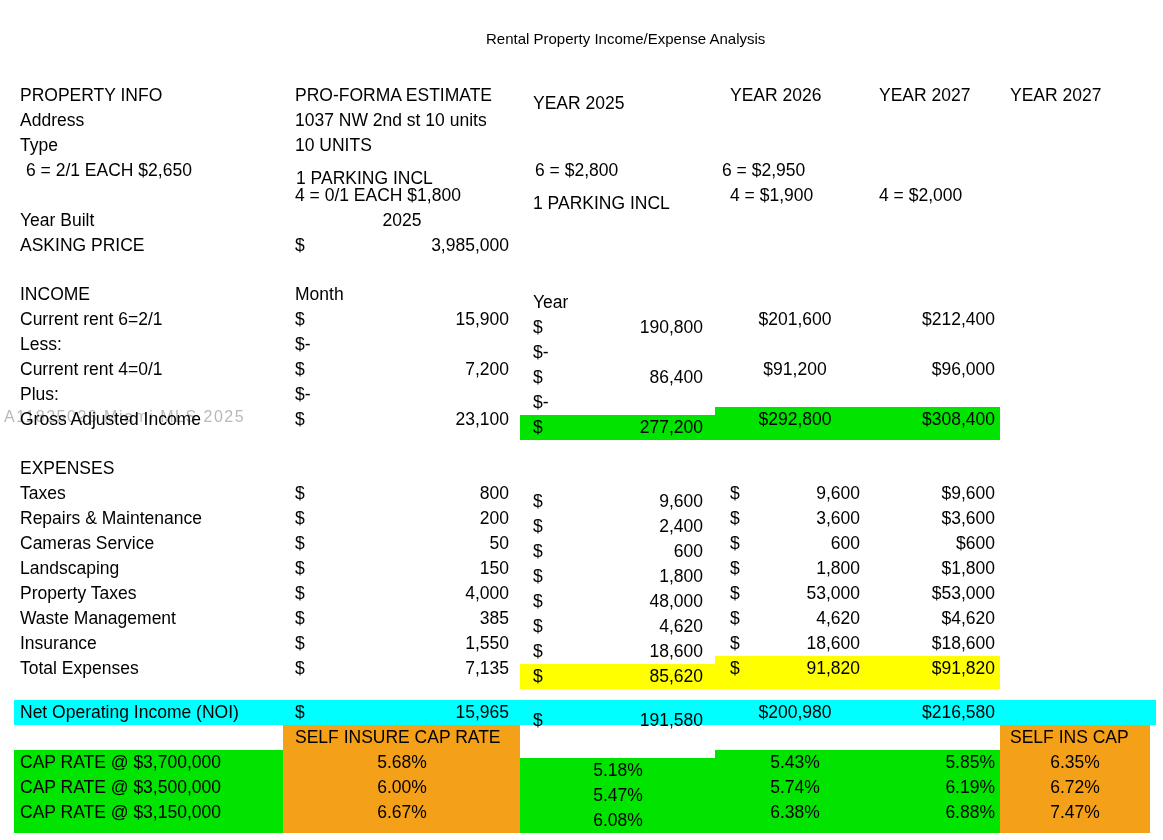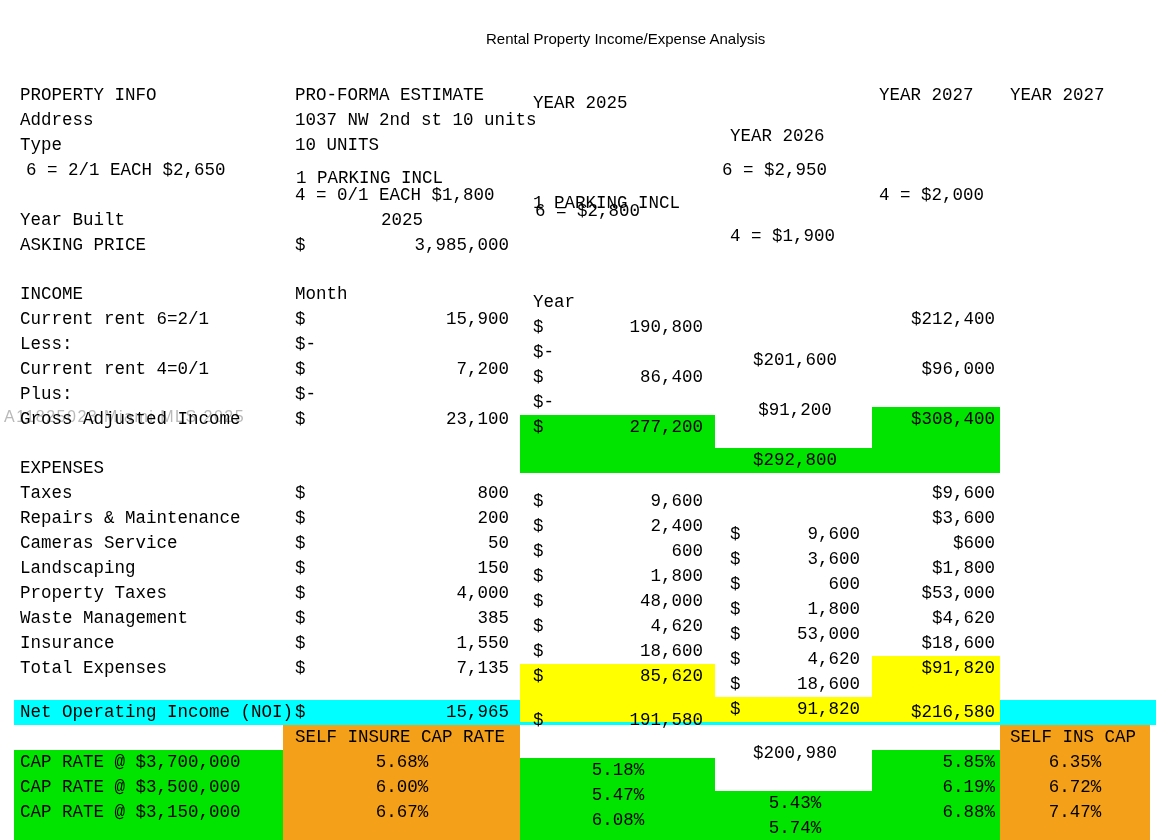--- a/index.html
+++ b/index.html
@@ -8,31 +8,31 @@
     font-family:"Liberation Sans",sans-serif;font-size:17.5px;
     position:relative;overflow:hidden;
   }
   .title{
     position:absolute;top:30px;left:486px;font-size:15px;white-space:nowrap;text-align:right;
   }
   .watermark{
     position:absolute;top:408px;left:4px;z-index:0;
     color:#a8a8a8;opacity:.8;font-size:16px;letter-spacing:1.5px;white-space:nowrap;
   }
-  .sheet{position:absolute;top:83px;left:0;width:1156px;z-index:1;font-family:Liberation Mono, monospace;}
+  .sheet{position:absolute;top:83px;left:0;width:1156px;z-index:1;}
   .r{
     display:grid;
     grid-template-columns:269px 237px 195px 157px 128px 150px;
     margin-left:14px;height:25px;line-height:25px;white-space:nowrap;
   }
   .gapA{height:24px;} .gapB{height:19px;}
   .ca{padding-left:6px;}
   .cb{padding-left:12px;padding-right:11px;}
   .cc{padding-left:13px;padding-right:12px;margin-top:8px;}
-  .cd{padding-left:15px;padding-right:12px;margin-top:41px;}
+  .cd{padding-left:15px;padding-right:12px;}
   .ce{padding-right:5px;text-align:right;}
   .cel{padding-left:7px;text-align:left;}
   .cf{padding-left:10px;padding-right:10px;}
   .sv{display:flex;justify-content:space-between;}
   .rt{text-align:center;}
   .bg-green{background:#00e400;}
   .bg-yellow{background:#ffff00;}
   .bg-cyan{background:#00ffff;}
   .bg-orange{background:#f5a019;}
 </style>

